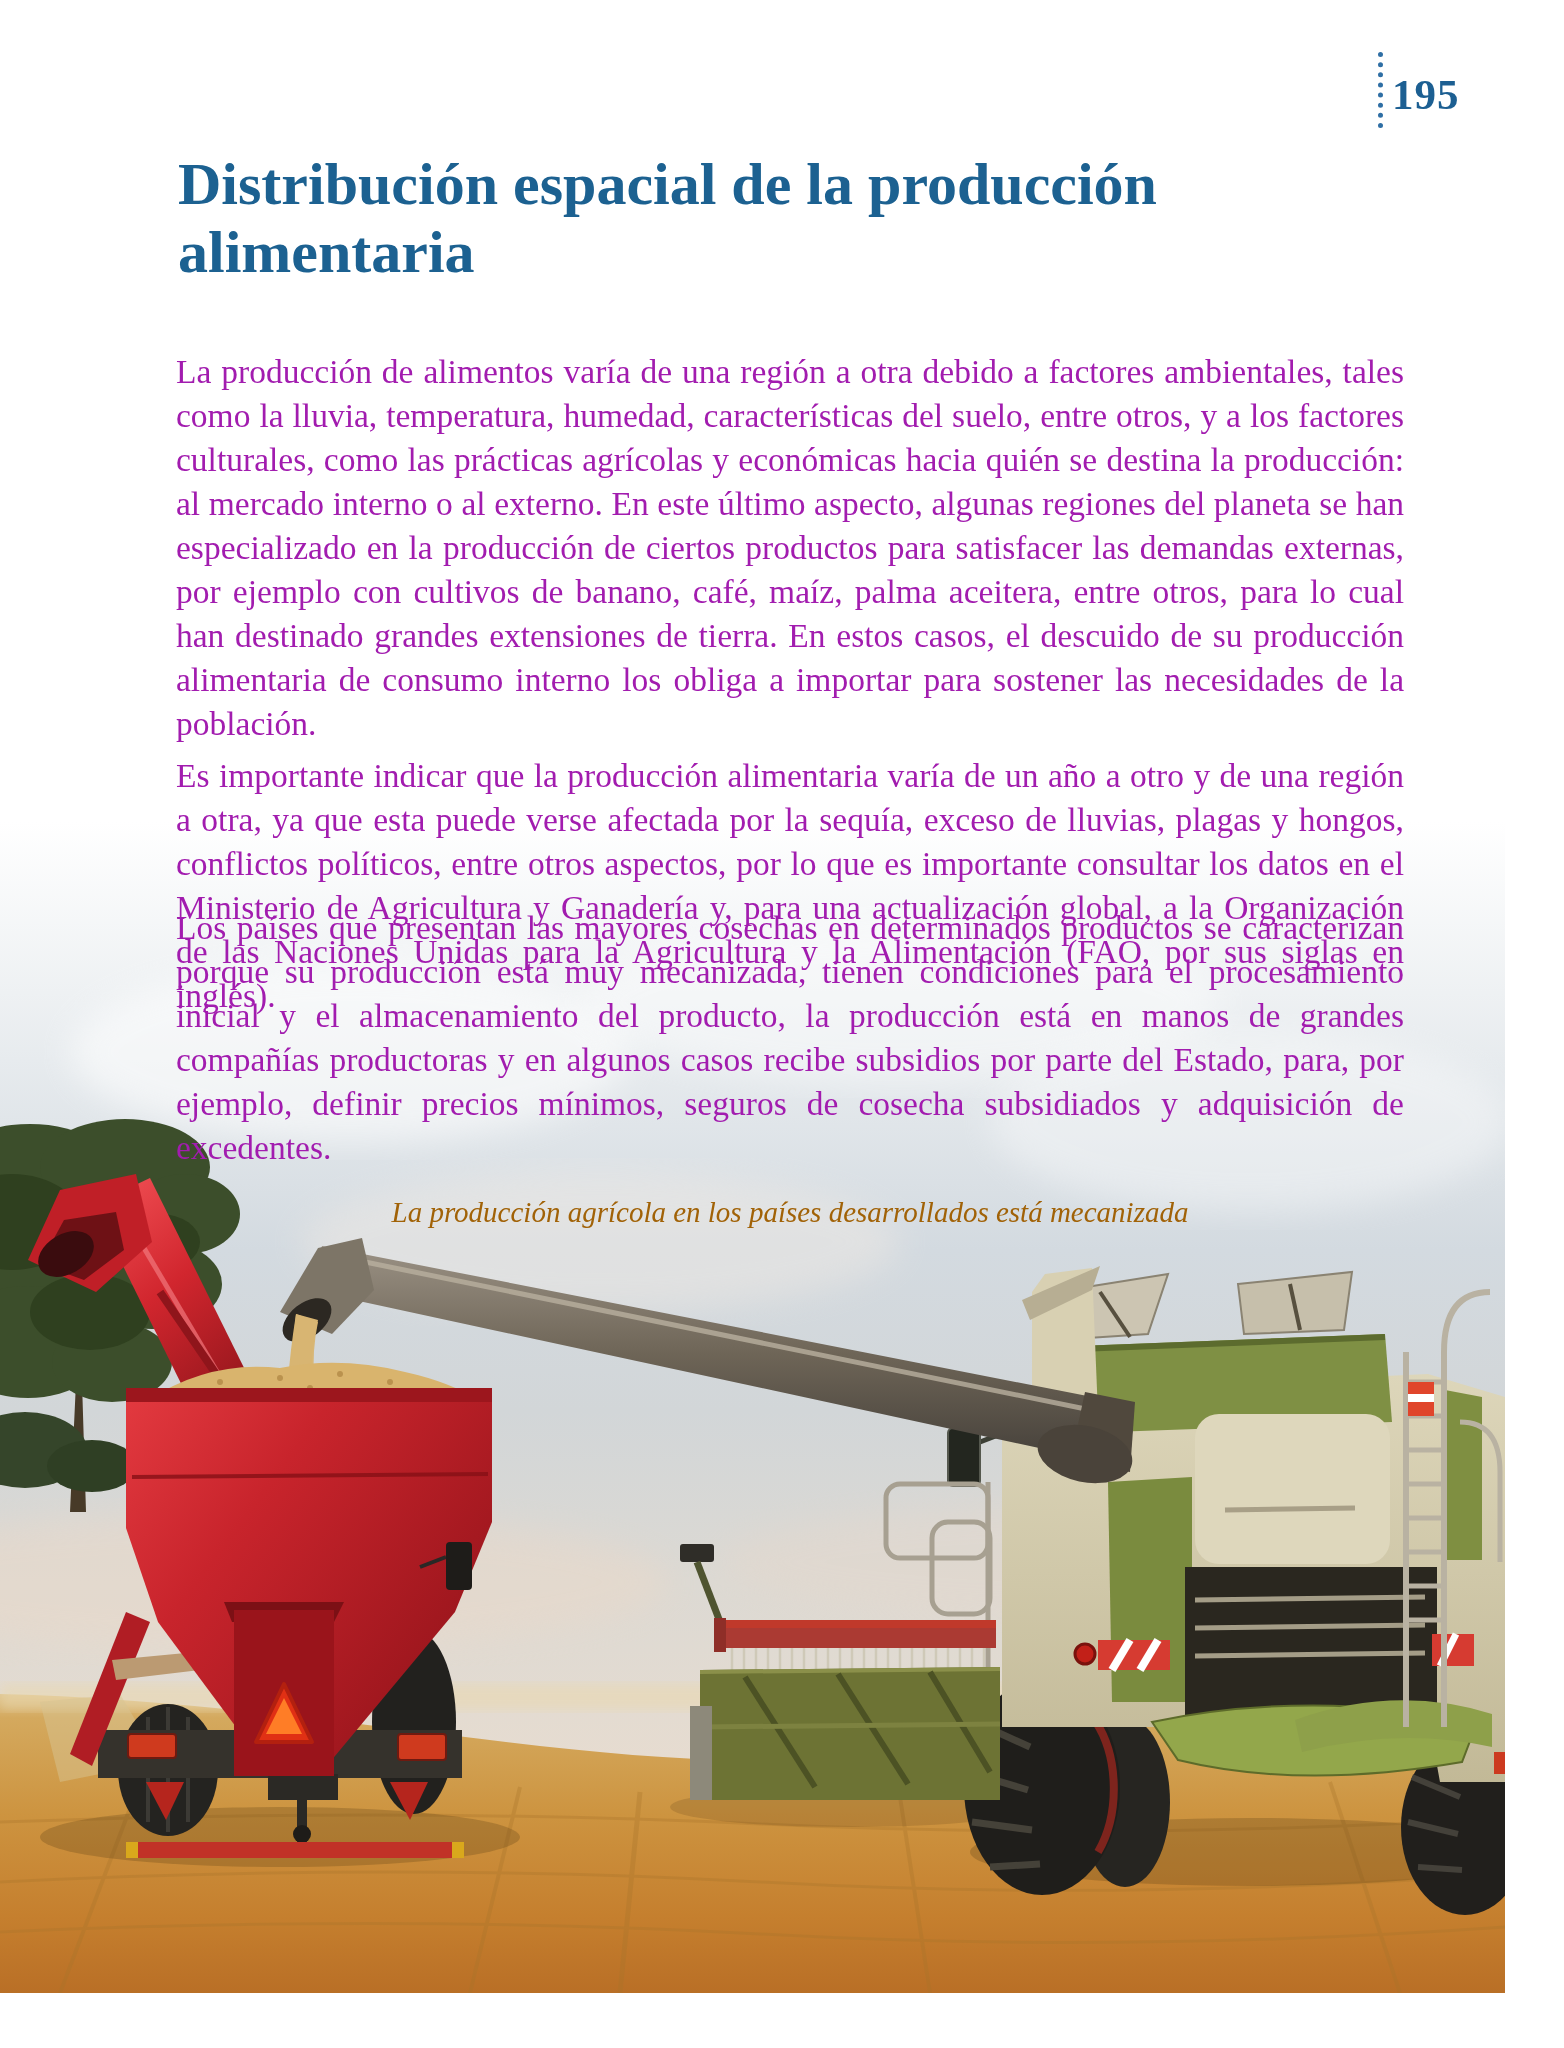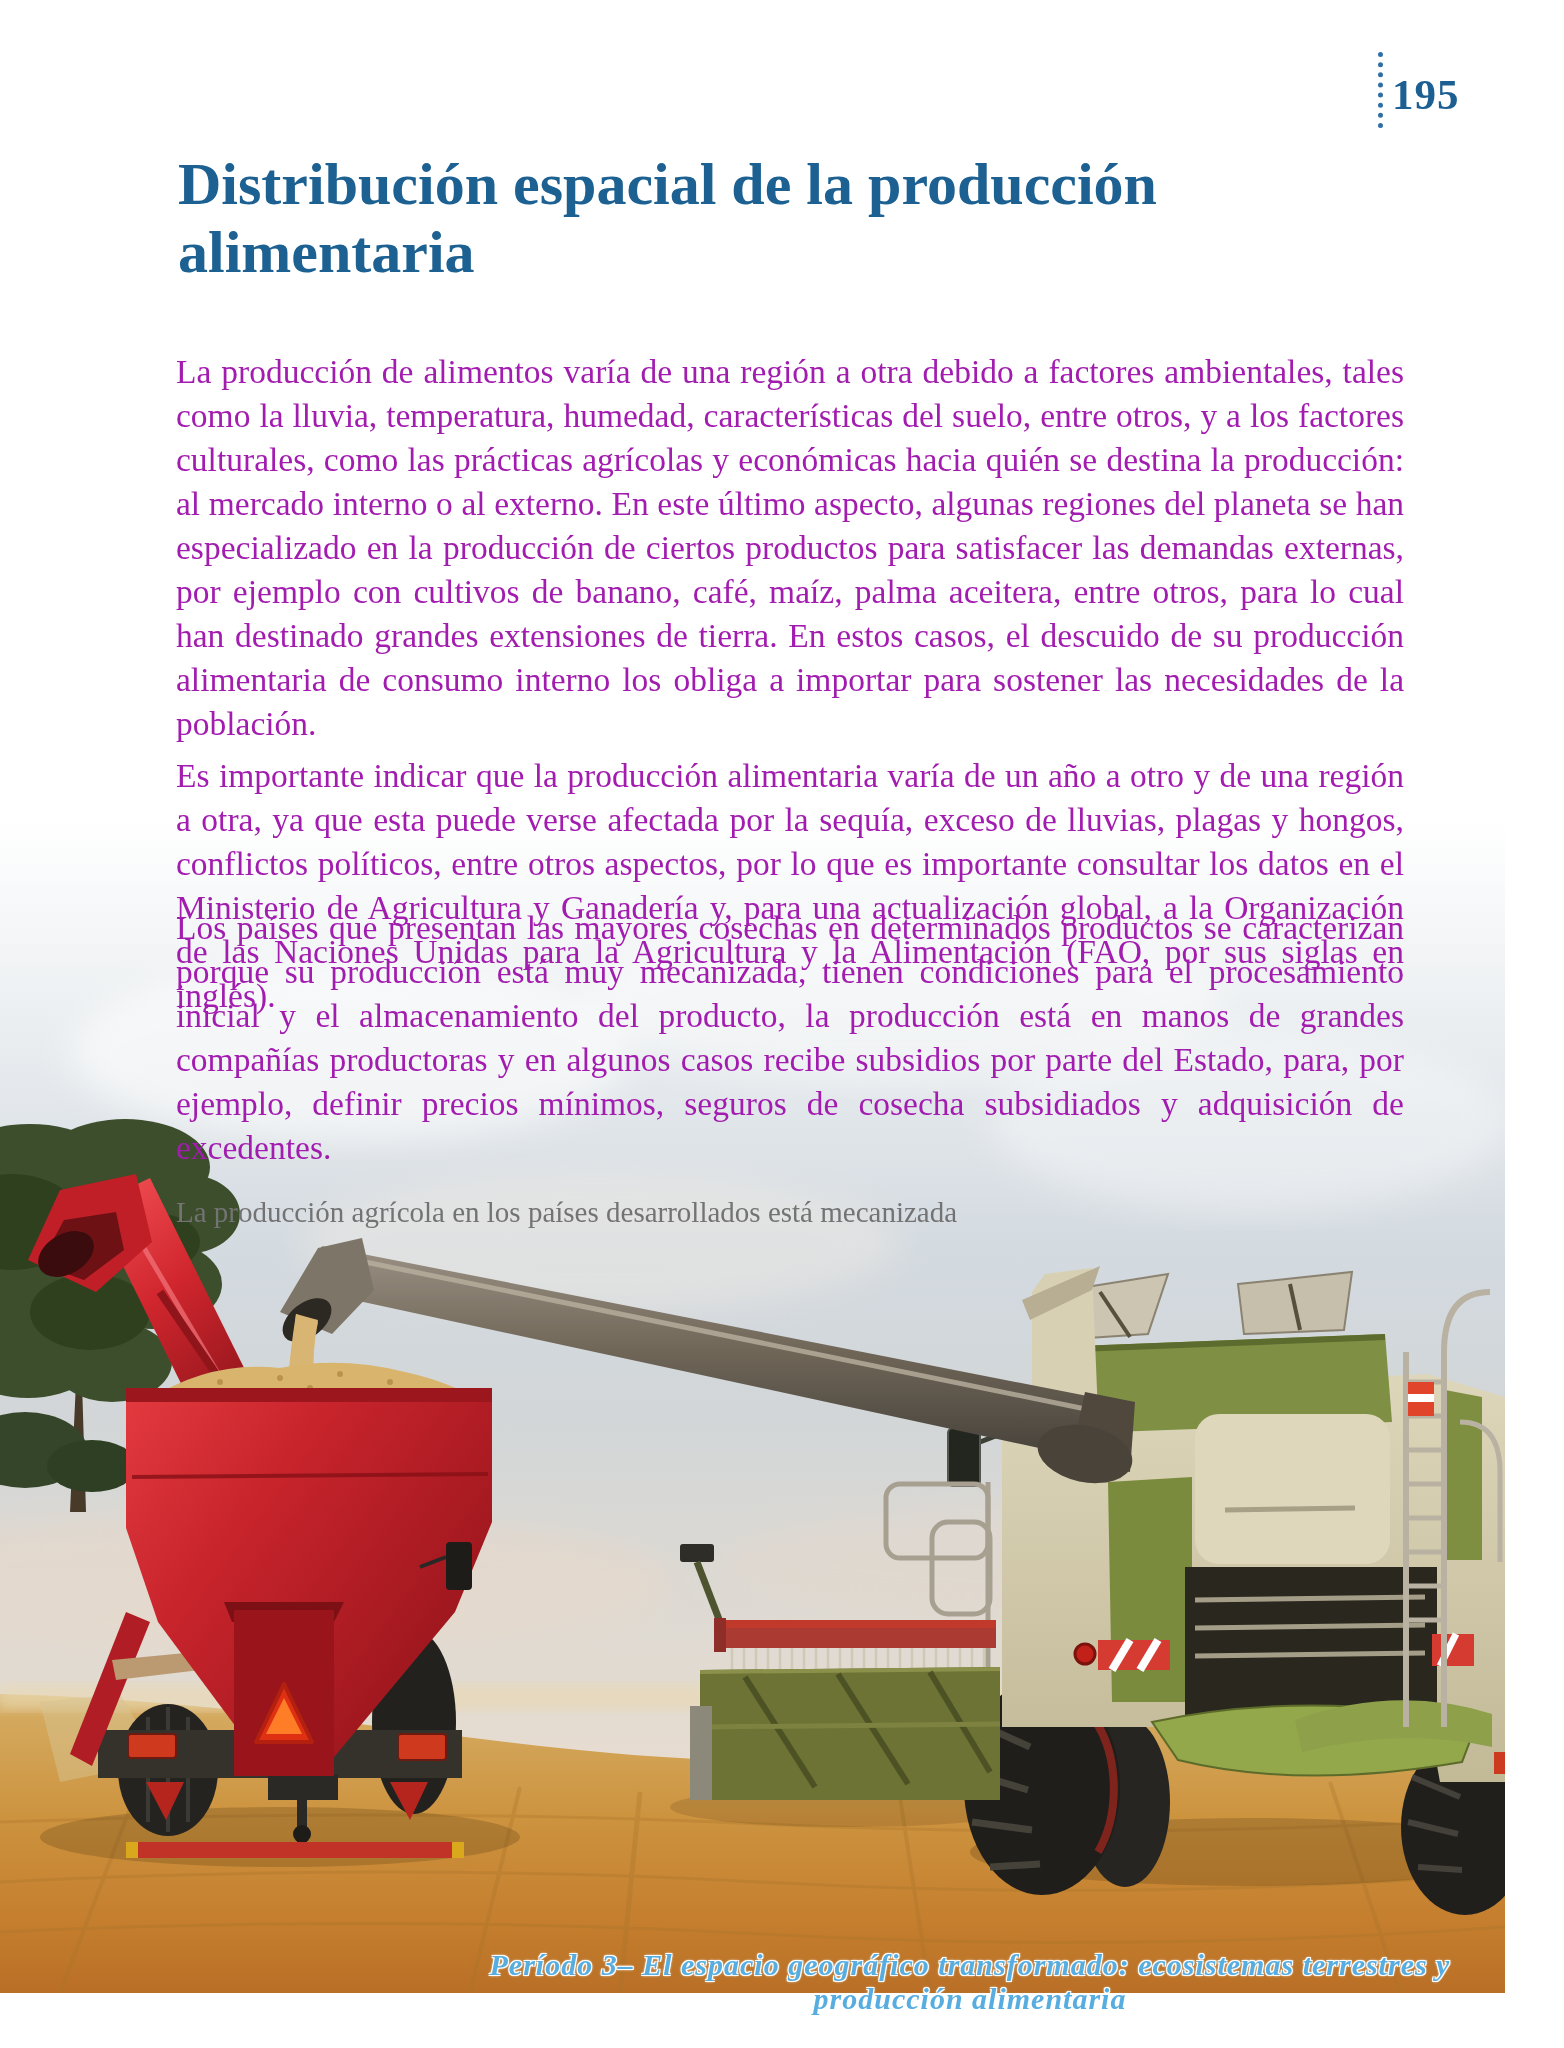--- a/index.html
+++ b/index.html
@@ -11,22 +11,22 @@
   .pagenum{position:absolute;left:1392px;top:70px;font-size:43px;font-weight:bold;
         color:#1c5f92;letter-spacing:1px;}
   .title{position:absolute;left:174px;top:146px;width:1180px;margin:4px;
         font-size:60px;line-height:68px;font-weight:bold;color:#1c6191;
         white-space:pre-line;}
   .body-par{position:absolute;left:176px;width:1228px;margin:0;
         font-size:33.5px;line-height:44px;color:#a21caf;text-align:justify;}
   .p1{top:350px;}
   .p2{top:724px;margin-top:30px;}
   .p3{top:906px;}
-  .caption{position:absolute;left:176px;top:1196px;width:1228px;text-align:left;
-        font-size:29px;color:#737373;}
+  .caption{position:absolute;left:176px;top:1196px;width:1228px;text-align:center;
+        font-size:29px;font-style:italic;color:#a16207;}
   .footer-banner{position:absolute;left:470px;top:1948px;width:1000px;text-align:center;
         font-size:30px;font-style:italic;font-weight:bold;color:#58ade0;letter-spacing:1px;
         text-shadow:0 0 3px #ffffff,0 0 3px #ffffff,1px 1px 0 #ffffff,-1px -1px 0 #ffffff,
                     1px -1px 0 #ffffff,-1px 1px 0 #ffffff;}
 </style>
 </head>
 <body>
 
 <div class="page">
 
@@ -317,14 +317,13 @@
 
   <h1 class="title">Distribución espacial de la producción
 alimentaria</h1>
 
   <p class="body-par p1">La producción de alimentos varía de una región a otra debido a factores ambientales, tales como la lluvia, temperatura, humedad, características del suelo, entre otros, y a los factores culturales, como las prácticas agrícolas y económicas hacia quién se destina la producción: al mercado interno o al externo. En este último aspecto, algunas regiones del planeta se han especializado en la producción de ciertos productos para satisfacer las demandas externas, por ejemplo con cultivos de banano, café, maíz, palma aceitera, entre otros, para lo cual han destinado grandes extensiones de tierra. En estos casos, el descuido de su producción alimentaria de consumo interno los obliga a importar para sostener las necesidades de la población.</p>
   <p class="body-par p2">Es importante indicar que la producción alimentaria varía de un año a otro y de una región a otra, ya que esta puede verse afectada por la sequía, exceso de lluvias, plagas y hongos, conflictos políticos, entre otros aspectos, por lo que es importante consultar los datos en el Ministerio de Agricultura y Ganadería y, para una actualización global, a la Organización de las Naciones Unidas para la Agricultura y la Alimentación (FAO, por sus siglas en inglés).</p>
   <p class="body-par p3">Los países que presentan las mayores cosechas en determinados productos se caracterizan porque su producción está muy mecanizada, tienen condiciones para el procesamiento inicial y el almacenamiento del producto, la producción está en manos de grandes compañías productoras y en algunos casos recibe subsidios por parte del Estado, para, por ejemplo, definir precios mínimos, seguros de cosecha subsidiados y adquisición de excedentes.</p>
 
   <div class="caption">La producción agrícola en los países desarrollados está mecanizada</div>
 
-  <div class="footer-banner">Período 3– El espacio geográfico transformado: ecosistemas terrestres y producción alimentaria</div>
 </div>
 
 </body></html>

